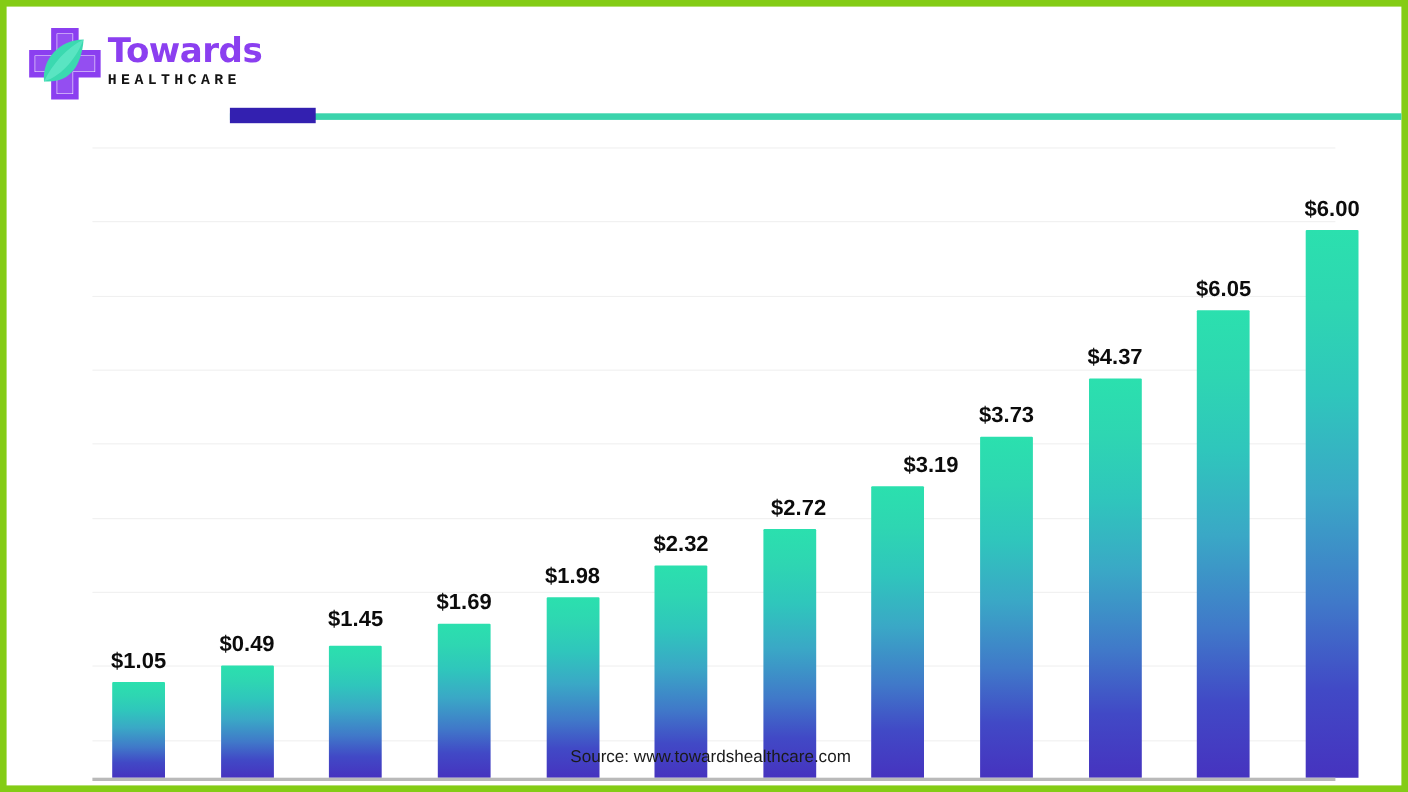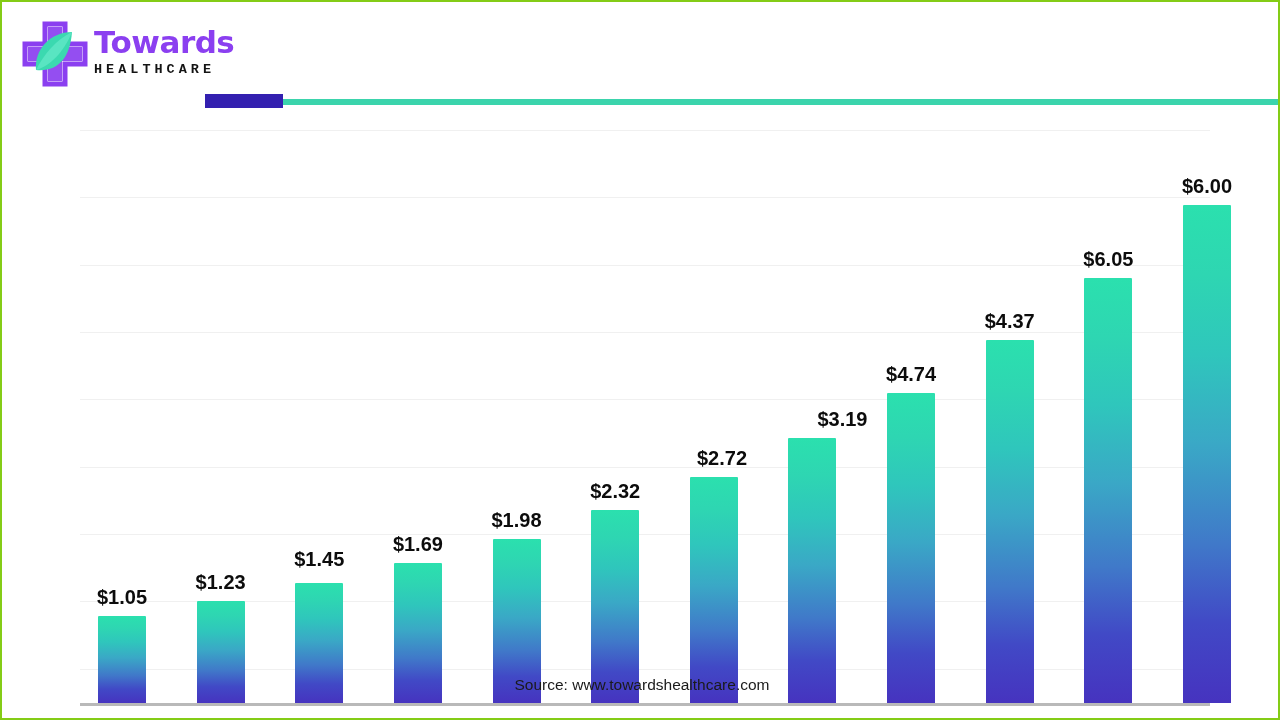--- a/index.html
+++ b/index.html
@@ -7,21 +7,21 @@
     width:1280px;height:720px;
     background:#ffffff;
     font-family:"Liberation Sans", sans-serif;
     overflow:hidden;
   }
   #canvas{
     position:relative;
     width:1280px;height:720px;
     background:#ffffff;
     box-sizing:border-box;
-    border:2px solid #84cc16;
+    border:6px solid #84cc16;
     overflow:hidden;
   }
 
   
   #logo{
     position:absolute;left:18px;top:16px;
     width:230px;height:76px;
   }
   #logo-mark{
     position:absolute;left:0px;top:2px;width:70px;height:70px;
@@ -159,35 +159,35 @@
         <div class="gridline" style="top: 287px;"></div>
         <div class="gridline" style="top: 355px;"></div>
         <div class="gridline" style="top: 422px;"></div>
         <div class="gridline" style="top: 489px;"></div>
         <div class="gridline" style="top: 557px;"></div>
       </div>
     <div id="bars">
         <div class="bar" style="left: 18px; top: 503.804px; height: 87.1957px;"></div>
         <div class="bar-label" style="left: -13px; top: 473.804px;">$1.05</div>
         <div class="bar" style="left: 116.636px; top: 488.857px; height: 102.143px;"></div>
-        <div class="bar-label" style="left: 85.6364px; top: 458.857px;">$1.23</div>
+        <div class="bar-label" style="left: 85.6364px; top: 458.857px;">$0.49</div>
         <div class="bar" style="left: 215.273px; top: 470.587px; height: 120.413px;"></div>
         <div class="bar-label" style="left: 184.273px; top: 436px;">$1.45</div>
         <div class="bar" style="left: 313.909px; top: 450.657px; height: 140.343px;"></div>
         <div class="bar-label" style="left: 282.909px; top: 420.657px;">$1.69</div>
         <div class="bar" style="left: 412.545px; top: 426.574px; height: 164.426px;"></div>
         <div class="bar-label" style="left: 381.545px; top: 396.574px;">$1.98</div>
         <div class="bar" style="left: 511.182px; top: 398.339px; height: 192.661px;"></div>
         <div class="bar-label" style="left: 480.182px; top: 368.339px;">$2.32</div>
         <div class="bar" style="left: 609.818px; top: 365.122px; height: 225.878px;"></div>
         <div class="bar-label" style="left: 587px; top: 335.122px;">$2.72</div>
         <div class="bar" style="left: 708.455px; top: 326.091px; height: 264.909px;"></div>
         <div class="bar-label" style="left: 677.455px; top: 296.091px; text-align: right;">$3.19</div>
         <div class="bar" style="left: 807.091px; top: 281.248px; height: 309.752px;"></div>
-        <div class="bar-label" style="left: 776.091px; top: 251.248px;">$4.74</div>
+        <div class="bar-label" style="left: 776.091px; top: 251.248px;">$3.73</div>
         <div class="bar" style="left: 905.727px; top: 228.1px; height: 362.9px;"></div>
         <div class="bar-label" style="left: 874.727px; top: 198.1px;">$4.37</div>
         <div class="bar" style="left: 1004.36px; top: 165.817px; height: 425.183px;"></div>
         <div class="bar-label" style="left: 973.364px; top: 135.817px;">$6.05</div>
         <div class="bar" style="left: 1103px; top: 92.7391px; height: 498.261px;"></div>
         <div class="bar-label" style="left: 1072px; top: 62.7391px;">$6.00</div>
       </div>
     <div id="axis-line"></div>
     <div id="xlabels"></div>
   </div>

